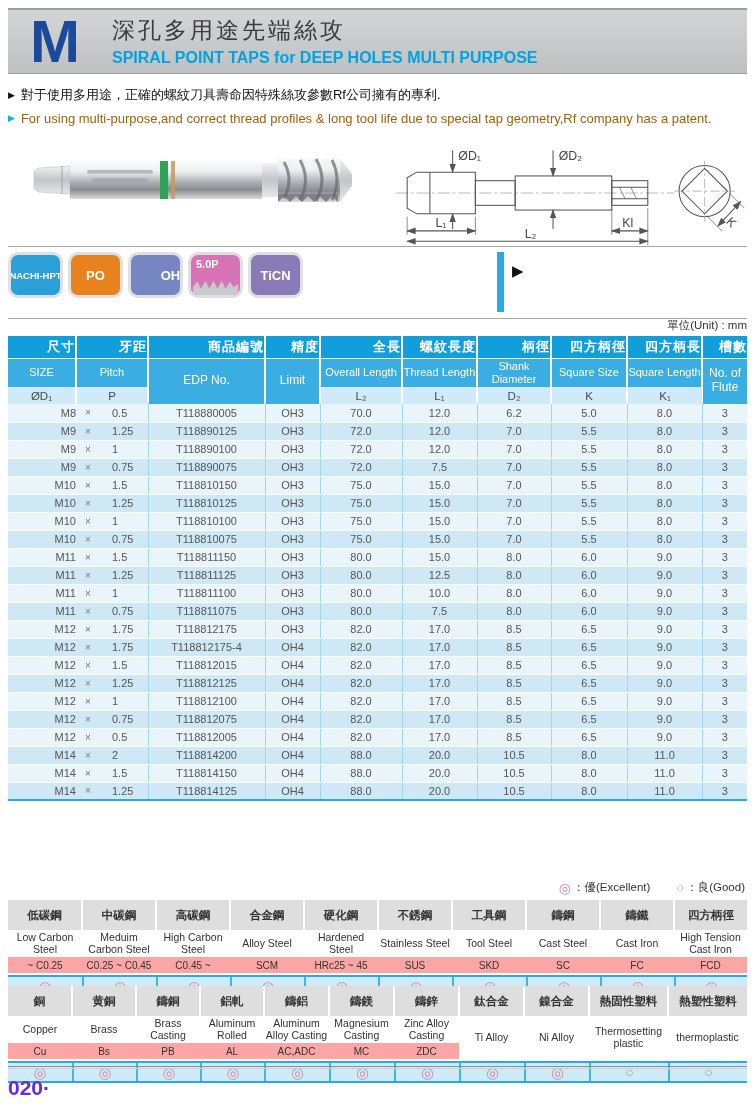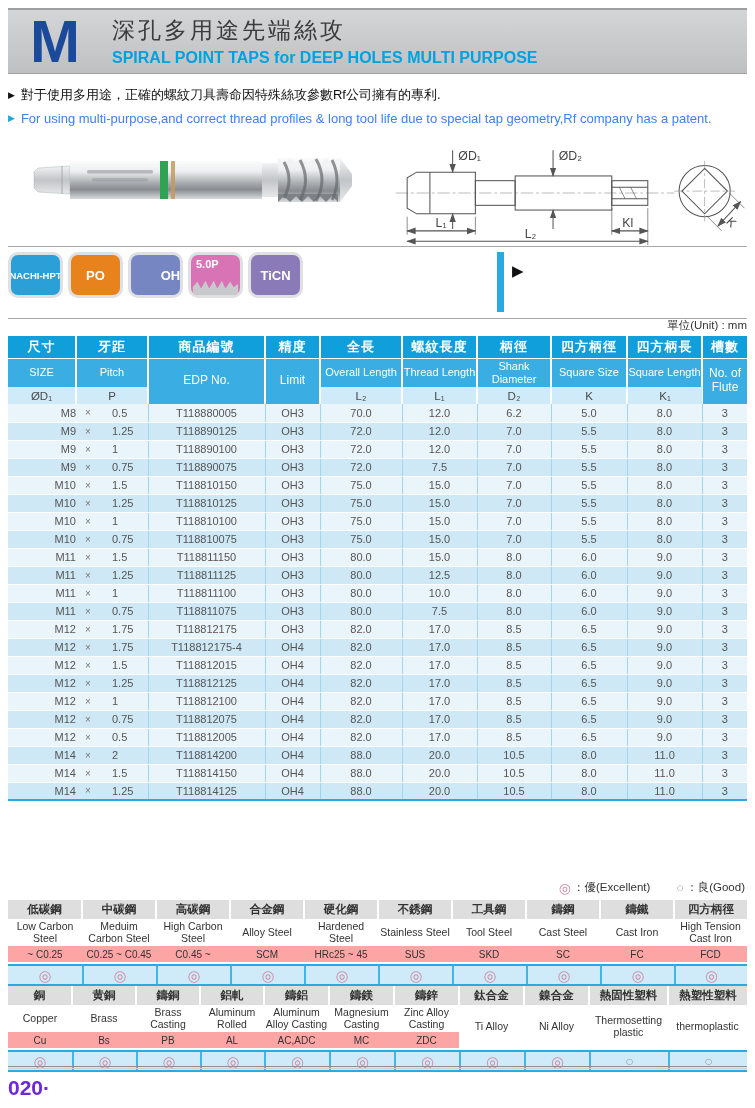--- a/index.html
+++ b/index.html
@@ -17,21 +17,21 @@
   .title-zh { font-size:23px; color:#3c3c3c; letter-spacing:3px; font-weight:normal; }
   .title-en { font-size:16px; color:#00a3e0; font-weight:bold; margin-top:3px; letter-spacing:0px; }
 
   
   .bullets { position:absolute; left:8px; top:86px; }
   .bullet { display:flex; align-items:center; margin-bottom:7px; }
   .tri { font-size:9px; margin-right:6px; line-height:1; }
   .tri.black { color:#111; }
   .tri.blue { color:#1ba7e0; }
   .bullet-zh { font-size:13px; color:#111; }
-  .bullet-en { font-size:13px; color:#3b82f6; }
+  .bullet-en { font-size:13px; color:#a16207; }
 
   
   .photo { position:absolute; left:32px; top:148px; width:322px; height:64px; }
   .diagram { position:absolute; left:392px; top:138px; width:360px; height:110px; }
   .rule { position:absolute; left:8px; right:8px; height:0; border-top:1px solid #a8a8a8; }
   .rule1 { top:246px; } .rule2 { top:318px; }
 
   
   .badges { position:absolute; left:8px; top:252px; height:64px; width:739px; }
   .badge-list { display:flex; gap:5px; }
@@ -48,21 +48,21 @@
   
   .unit-note { position:absolute; right:8px; top:318px; font-size:11.5px; color:#333; }
 
   
   .spec-wrap { position:absolute; left:8px; top:336px; width:739px; }
   table.spec { width:739px; border-collapse:collapse; table-layout:fixed; }
   table.spec th, table.spec td { text-align:center; vertical-align:middle; overflow:hidden; }
   .spec thead th { color:#fff; border-right:2px solid #fff; }
   .spec thead tr th:last-child { border-right:none; }
   .spec .h1 { background:#119fdc; height:22px; font-size:13px; font-weight:bold;
-              border-bottom:1px solid rgba(255,255,255,.55); letter-spacing:1px; }
+              border-bottom:1px solid rgba(255,255,255,.55); letter-spacing:1px;text-align:right; }
   .spec .h2 { background:#3aade2; height:29px; font-size:11px; font-weight:normal; line-height:1.15; }
   .spec .h2.deep { font-size:12px; }
   .spec .h3 { background:#cfeaf8; height:17px; font-size:11.5px; color:#4a4a4a; font-weight:normal; }
   .spec tbody td { height:18px; font-size:11px; color:#555;
                    border-right:1px solid #9fd5ef; border-bottom:1px solid #fff; }
   .spec tbody tr td:last-child { border-right:none; }
   .spec tbody tr.odd  td { background:#eaf5fb; }
   .spec tbody tr.even td { background:#cfe8f5; }
   .spec tbody tr:last-child td { border-bottom:2px solid #29abe2; }
   td.csize { padding:0; }
@@ -76,21 +76,21 @@
             display:flex; gap:26px; align-items:center; }
   .legend .item { display:flex; align-items:center; gap:2px; }
   .rx { color:#d188a3; font-size:14px; line-height:1; }
   .rg { color:#9aa0a4; font-size:13px; line-height:1; }
 
   
   .mat { position:absolute; left:8px; width:739px; }
   .mat1 { top:900px; } .mat2 { top:986px; }
   table.mtab { width:739px; border-collapse:collapse; table-layout:fixed; }
   table.mtab td { text-align:center; vertical-align:middle; }
-  .mzh { background:#dedede; height:19px; font-size:11.5px; font-weight:bold; color:#333;
+  .mzh { background:#dedede; height:30px; font-size:11.5px; font-weight:bold; color:#333;
          border-right:2px solid #fff; }
   tr td.mzh:last-child { border-right:none; }
   .men { background:#fff; height:27px; font-size:10.5px; color:#333; line-height:1.1; padding:0 1px; }
   .mcode { background:#fca5a5; height:16px; font-size:10px; color:#333; }
   .rate-strip { display:flex; margin-top:2px; border-top:2px solid #29abe2; border-bottom:2px solid #29abe2; }
   .rate-cell { background:#cfeaf8; height:18px; display:flex; align-items:center; justify-content:center; }
   .rate-cell + .rate-cell { border-left:2px solid #3fb6e8; }
   .rate-cell .rx { font-size:15px; }
   .rate-cell .rg { font-size:14px; }
 

